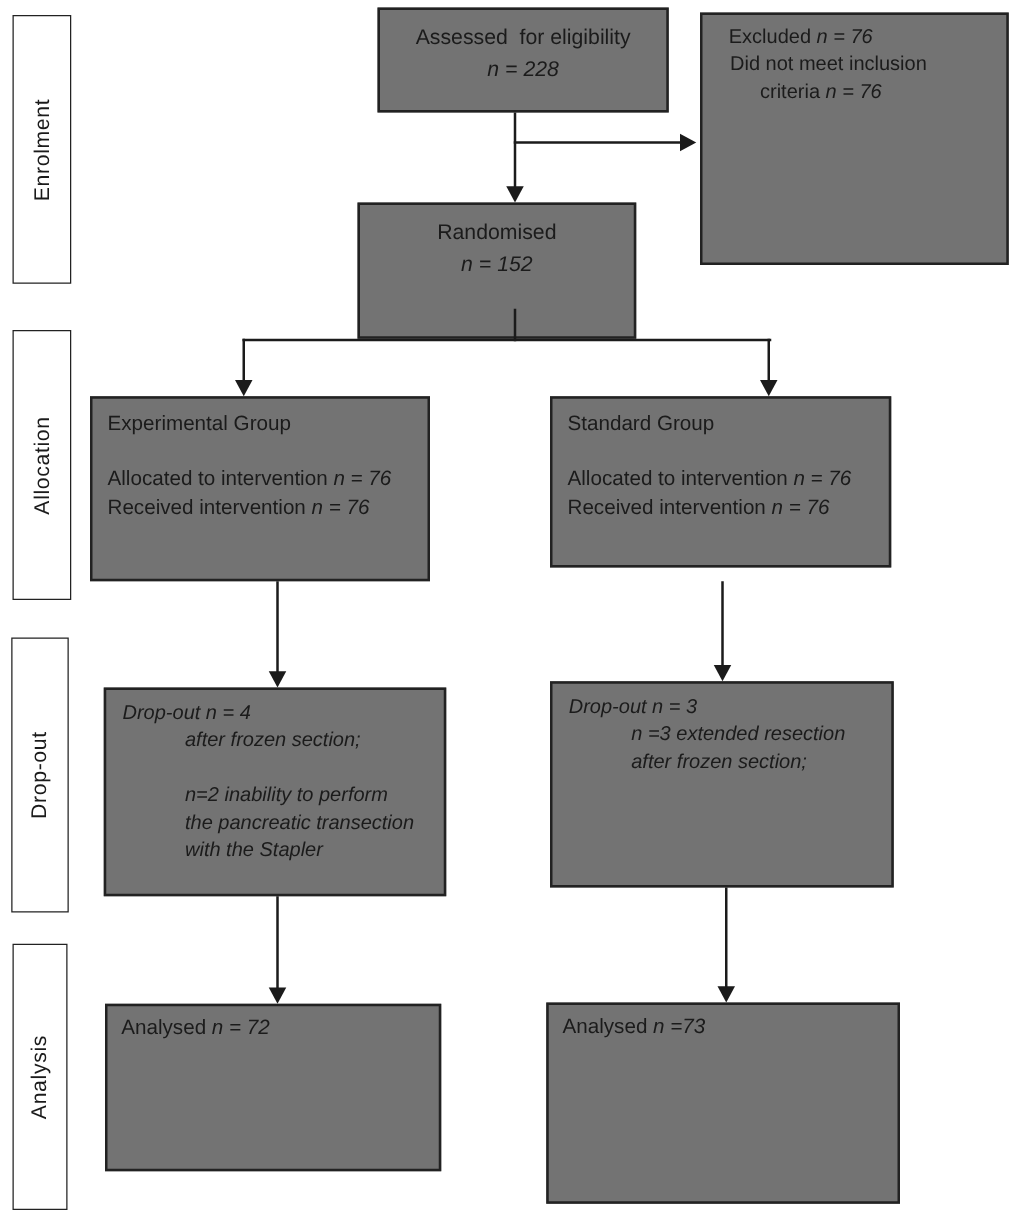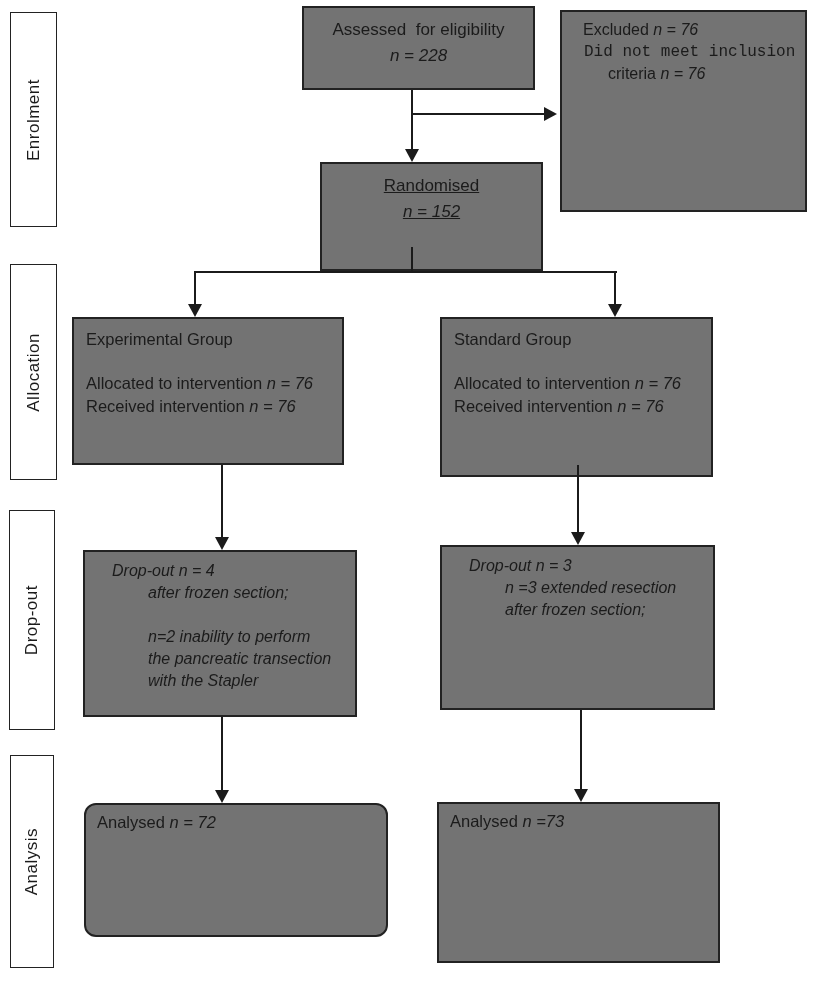--- a/index.html
+++ b/index.html
@@ -18,26 +18,26 @@
   .vert-label{
     writing-mode:vertical-rl;transform:rotate(180deg);
     font-size:17px;letter-spacing:0.5px;white-space:nowrap;
   }
   .center-box{text-align:center;font-size:17px;line-height:26px;padding-top:9px;}
   .it{font-style:italic;}
   .pre{white-space:pre-wrap;}
   .groupbox{font-size:16.5px;line-height:23px;padding:9px 12px;}
   .groupbox .grp-alloc{margin-top:21px;}
   .dropbox{font-style:italic;font-size:16px;line-height:22px;padding-top:8px;}
-  .drop-header{padding-left:27px;}
+  .drop-header{padding-left:13px;}
   .dropline{padding-left:63px;min-height:22px;}
   .analysedbox{font-size:16.5px;padding:8px 11px;}
   .excludedbox{font-size:16px;line-height:22px;padding-top:7px;}
   .exc-l1{padding-left:21px;}
-  .exc-l2{padding-left:22px;font-family:Liberation Mono, monospace;}
+  .exc-l2{padding-left:22px;}
   .exc-l3{padding-left:46px;}
   .vline{position:absolute;width:2px;background:#1b1b1b;}
   .hline{position:absolute;height:2px;background:#1b1b1b;}
   .arrow-down{
     position:absolute;width:0;height:0;
     border-left:7px solid transparent;border-right:7px solid transparent;
     border-top:13px solid #1b1b1b;
   }
   .arrow-right{
     position:absolute;width:0;height:0;
@@ -71,36 +71,36 @@
   <div class="box excludedbox" style="left:560px;top:10px;width:247px;height:202px;">
     <div class="exc-l1">
       <span>Excluded </span><span class="it">n = 76</span>
     </div>
     <div class="exc-l2">Did not meet inclusion</div>
     <div class="exc-l3">
       <span>criteria </span><span class="it">n = 76</span>
     </div>
   </div>
 
-  <div class="box center-box" style="left:320px;top:162px;width:223px;height:109px;text-decoration:underline;">
+  <div class="box center-box" style="left:286px;top:162px;width:223px;height:109px;">
     <div>Randomised</div>
     <div class="it">n = 152</div>
   </div>
 
   <div class="box groupbox" style="left:72px;top:317px;width:272px;height:148px;">
     <div>Experimental Group</div>
     <div class="grp-alloc">
       <span>Allocated to intervention </span><span class="it">n = 76</span>
     </div>
     <div>
       <span>Received intervention </span><span class="it">n = 76</span>
     </div>
   </div>
 
-  <div class="box groupbox" style="left:440px;top:317px;width:273px;height:160px;">
+  <div class="box groupbox" style="left:440px;top:317px;width:273px;height:137px;">
     <div>Standard Group</div>
     <div class="grp-alloc">
       <span>Allocated to intervention </span><span class="it">n = 76</span>
     </div>
     <div>
       <span>Received intervention </span><span class="it">n = 76</span>
     </div>
   </div>
 
   <div class="box dropbox" style="left:83px;top:550px;width:274px;height:167px;">
@@ -111,21 +111,21 @@
     <div class="dropline">the pancreatic transection</div>
     <div class="dropline">with the Stapler</div>
   </div>
 
   <div class="box dropbox" style="left:440px;top:545px;width:275px;height:165px;">
     <div class="drop-header">Drop-out n = 3</div>
     <div class="dropline">n =3 extended resection</div>
     <div class="dropline">after frozen section;</div>
   </div>
 
-  <div class="box analysedbox" style="left:84px;top:803px;width:304px;height:134px;border-radius:12px;">
+  <div class="box analysedbox" style="left:84px;top:803px;width:269px;height:134px;">
     <span>Analysed </span><span class="it">n = 72</span>
   </div>
 
   <div class="box analysedbox" style="left:437px;top:802px;width:283px;height:161px;">
     <span>Analysed </span><span class="it">n =73</span>
   </div>
 
   <div class="vline" style="left:411px;top:90px;height:62px;"></div>
   <div class="arrow-down" style="left:405px;top:149px;"></div>
 

